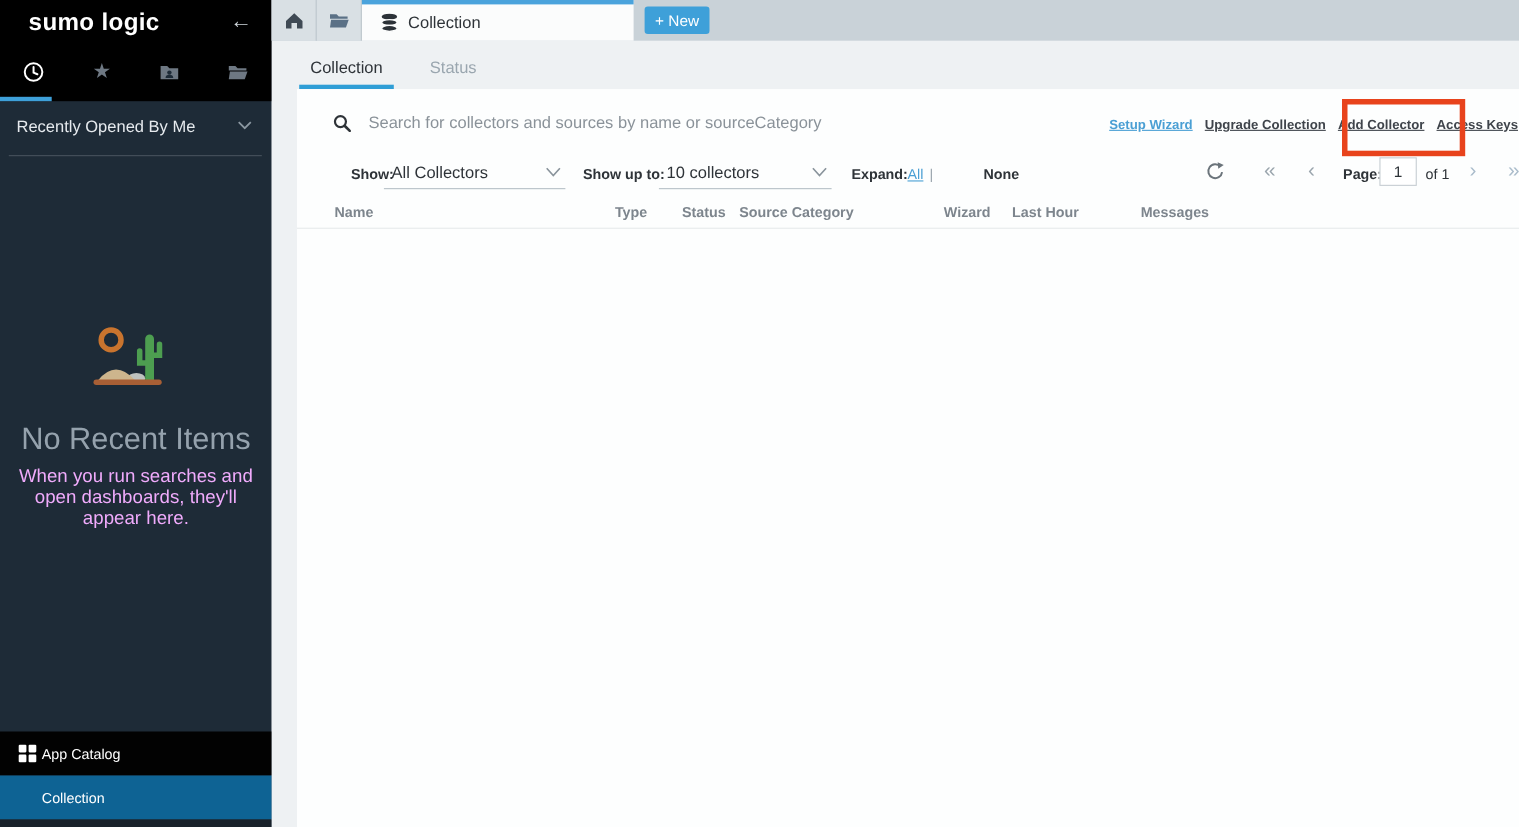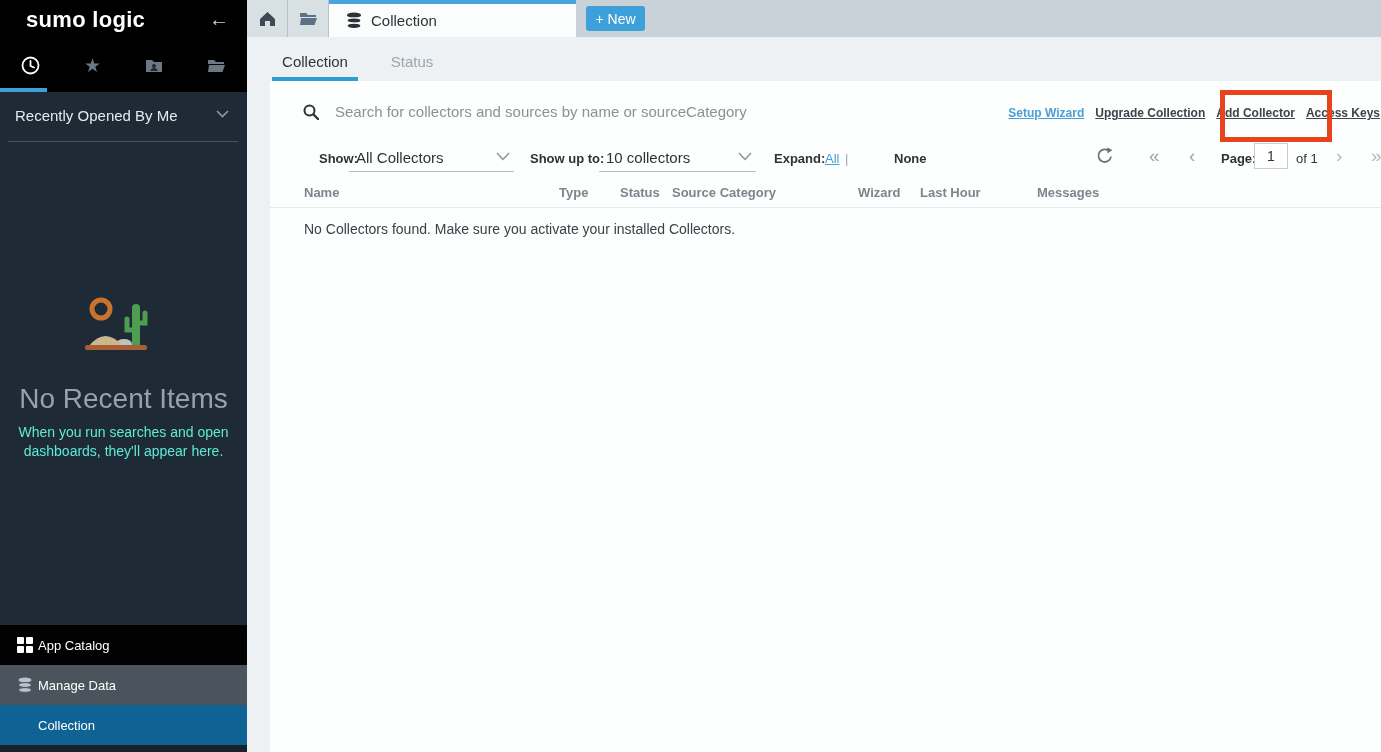--- a/index.html
+++ b/index.html
@@ -14,21 +14,21 @@
   .sb-icons { position:absolute; left:0; top:42px; width:247px; height:46px; display:flex; }
   .sb-icons .cell { flex:1; display:flex; align-items:center; justify-content:center; cursor:pointer; }
   .sb-underline { position:absolute; left:0; top:88px; width:47px; height:4px; background:#3ea0d9; }
   .star-glyph { color:#6e7883; font-size:19px; }
   .sb-section { position:relative; height:50px; }
   .sb-section-label { position:absolute; left:15px; top:15px; color:#e6eaee; font-size:15px; }
   .sb-section-chev { position:absolute; right:18px; top:18px; }
   .sb-section-line { position:absolute; left:8px; right:9px; top:49px; height:1px; background:#46525c; }
   .sb-illus { position:absolute; left:73px; top:292px; }
   .sb-empty-title { position:absolute; left:0; width:247px; top:383px; text-align:center; color:#95a2ad; font-size:28px; font-weight:400; }
-  .sb-empty-desc { position:absolute; left:14px; width:219px; top:423px; text-align:center; color:#5eead4; font-size:14px; line-height:19px; }
+  .sb-empty-desc { position:absolute; left:14px; width:219px; top:423px; text-align:center; color:#f0abfc; font-size:17px; line-height:19px; }
   .sb-menu { position:absolute; left:0; bottom:0; width:247px; }
   .sb-item { height:40px; display:flex; align-items:center; color:#fff; font-size:13px; cursor:pointer; }
   .sb-item .mi { width:20px; margin-left:17px; display:flex; align-items:center; }
   .sb-item .ml { margin-left:1px; }
   .sb-item.catalog { background:#020202;margin-top:16px; }
   .sb-item.manage { background:#4b545c; }
   .sb-item.collection { background:#0e6394; padding-left:38px; }
   .sb-strip { height:7px; background:#19222b; }
   .grid-icon { display:grid; grid-template-columns:7px 7px; grid-template-rows:7px 7px; gap:2px; }
   .grid-icon span { background:#fff; border-radius:1px; }
@@ -140,30 +140,20 @@
         <span class="mi">
           <span class="grid-icon">
               <span></span>
               <span></span>
               <span></span>
               <span></span>
             </span>
         </span>
         <span class="ml">App Catalog</span>
       </div>
-      <div class="sb-item manage">
-        <span class="mi">
-          <svg width="16" height="16" viewBox="0 0 16 16">
-            <ellipse cx="8" cy="3" rx="6.5" ry="2.4" fill="#b9c2c9"></ellipse>
-            <ellipse cx="8" cy="8" rx="6.5" ry="2.4" fill="#b9c2c9" stroke="#4b545c" stroke-width="1"></ellipse>
-            <ellipse cx="8" cy="13" rx="6.5" ry="2.4" fill="#b9c2c9" stroke="#4b545c" stroke-width="1"></ellipse>
-          </svg>
-        </span>
-        <span class="ml">Manage Data</span>
-      </div>
       <div class="sb-item collection">
         <span>Collection</span>
       </div>
       <div class="sb-strip"></div>
     </div>
   </div>
 
   <div class="main">
 
     <div class="tabstrip">
@@ -256,16 +246,15 @@
         <span class="th" style="left:34px;">Name</span>
         <span class="th" style="left:289px;">Type</span>
         <span class="th" style="left:350px;">Status</span>
         <span class="th" style="left:402px;">Source Category</span>
         <span class="th" style="left:588px;">Wizard</span>
         <span class="th" style="left:650px;">Last Hour</span>
         <span class="th" style="left:767px;">Messages</span>
       </div>
       <div class="thead-line"></div>
 
-      <div class="empty-msg">No Collectors found. Make sure you activate your installed Collectors.</div>
     </div>
   </div>
 </div>
 
 </body></html>

